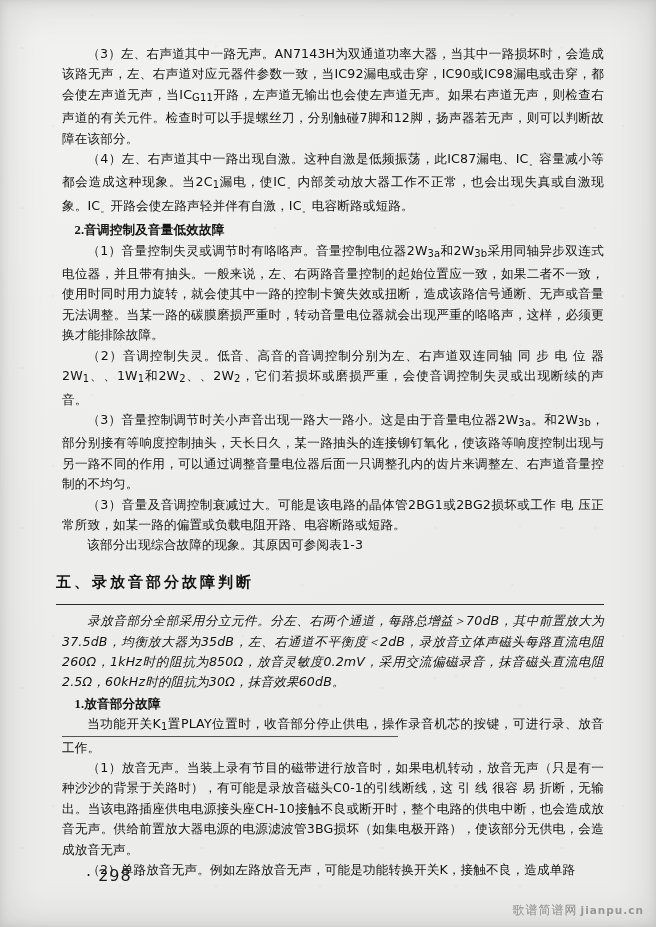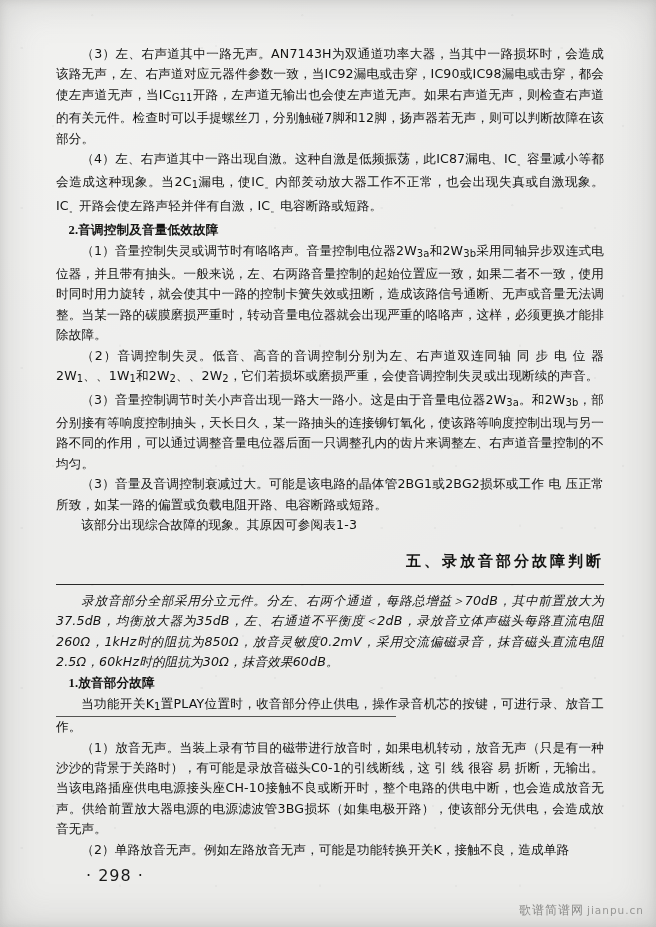--- a/index.html
+++ b/index.html
@@ -35,31 +35,31 @@
     top: 44px;
     width: 548px;
     color: #15140f;
     font-size: 12.6px;
     line-height: 20.4px;
     text-align: justify;
     text-justify: inter-ideograph;
     letter-spacing: 0.15px;
   }
   p {
-    margin: 0 0 0 0;
+    margin: 0 0 0 6px;
   }
   .ind2 { text-indent: 2em; }
   .sub-head {
     font-weight: bold;
     text-indent: 1em;
     margin-top: 1px;
     font-family: Liberation Serif, serif;
   }
   .section-title {
-    text-align: right;
+    text-align: left;
     font-weight: bold;
     font-size: 15px;
     letter-spacing: 3px;
     margin: 16px 0 12px 0;
   }
   .section-rule {
     width: 548px;
     height: 0;
     border-top: 1px solid #2a2924;
     margin: 6px 0 0 0;
@@ -90,20 +90,21 @@
     right: 12px;
     bottom: 8px;
     font-size: 12px;
     color: #8b8b86;
     letter-spacing: 1px;
   }
   .watermark .site {
     font-size: 10.5px;
     color: #9a9a94;
     margin-left: 3px;
+    font-weight: bold;
   }
   .speckle {
     position: absolute;
     left: 0; top: 0; right: 0; bottom: 0;
     pointer-events: none;
     background-image:
       radial-gradient(circle at 12% 30%, rgba(0,0,0,0.045) 0 1px, transparent 1.4px),
       radial-gradient(circle at 44% 8%, rgba(0,0,0,0.04) 0 1px, transparent 1.4px),
       radial-gradient(circle at 72% 52%, rgba(0,0,0,0.04) 0 1px, transparent 1.4px),
       radial-gradient(circle at 90% 22%, rgba(0,0,0,0.035) 0 1px, transparent 1.4px),

